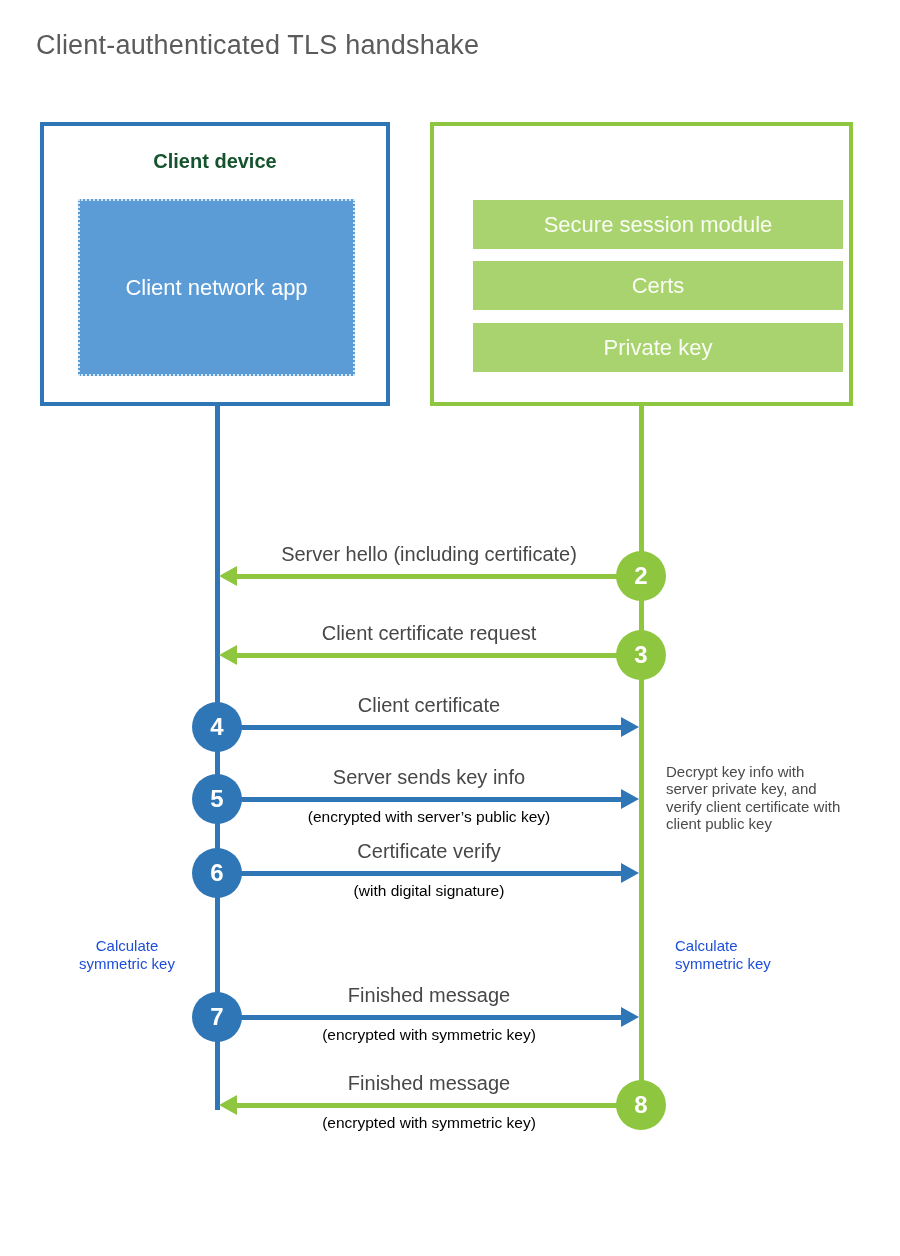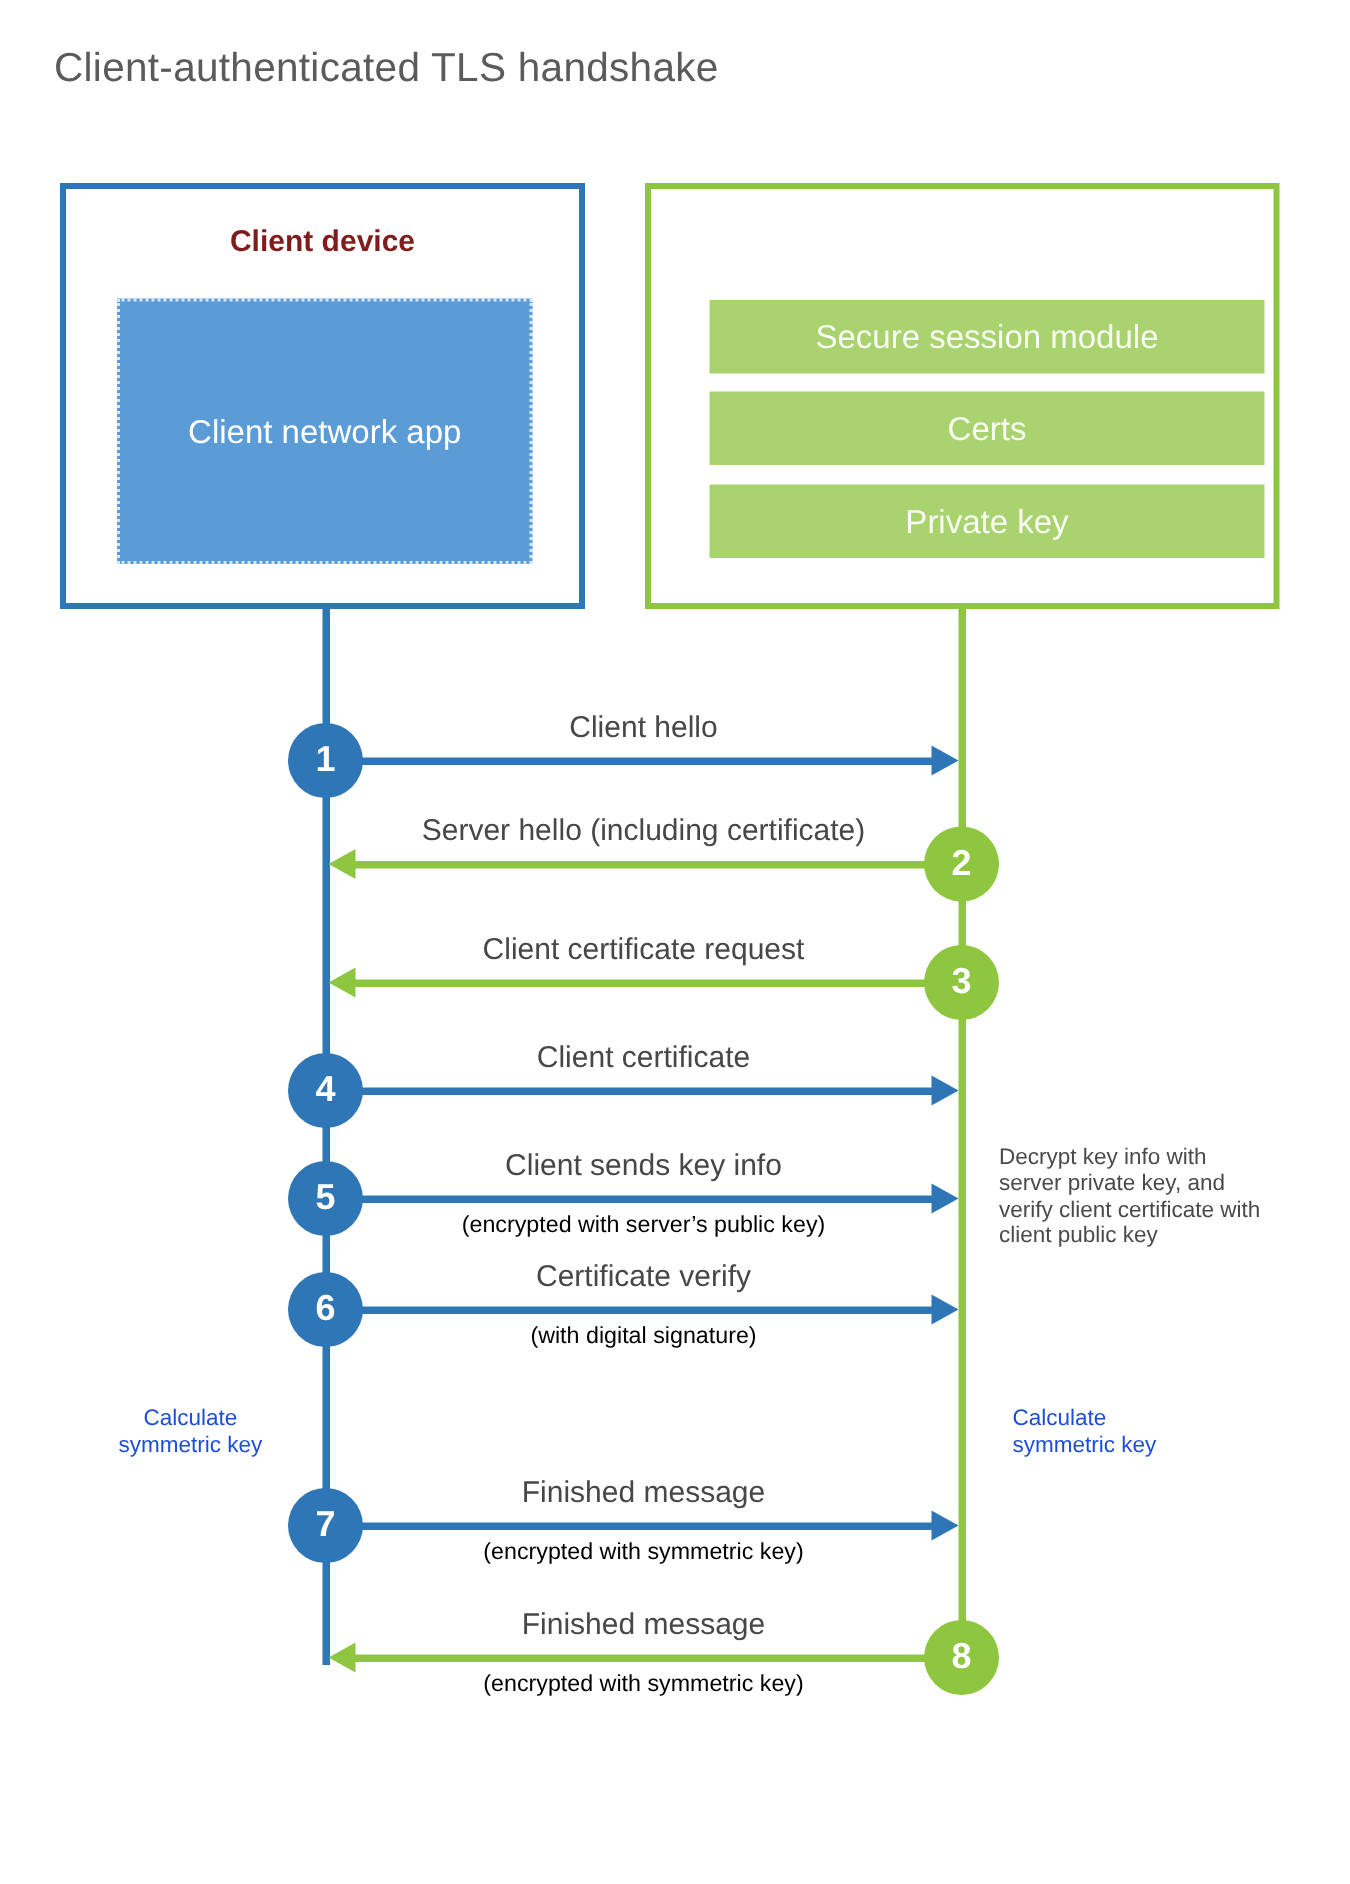--- a/index.html
+++ b/index.html
@@ -14,21 +14,21 @@
 
   
   .actor-box {
     position:absolute; top:122px; height:284px; box-sizing:border-box;
     background:#ffffff;
   }
   .client-box  { left:40px;  width:350px; border:4px solid #2e76b5; }
   .server-box  { left:430px; width:423px; border:4px solid #8fc63f; }
   .actor-title {
     position:absolute; left:0; top:24px; width:100%;
-    text-align:center; font-size:20px; font-weight:bold; color:#7f1d1d;
+    text-align:center; font-size:20px; font-weight:bold; color:#14532d;
   }
   .client-app {
     position:absolute; left:34px; top:73px; width:277px; height:177px;
     box-sizing:border-box; background:#5b9cd7;
     border:2px dotted rgba(255,255,255,0.75);
     display:flex; align-items:center; justify-content:center;
   }
   .client-app span {
     display:block; max-width:210px; text-align:center;
     color:#ffffff; font-size:22px; line-height:1.45;
@@ -105,26 +105,20 @@
 
   <div class="actor-box server-box">
     <div class="server-bar bar-0">Secure session module</div>
     <div class="server-bar bar-2">Private key</div>
     <div class="server-bar bar-1">Certs</div>
   </div>
 
   <div class="vline vline-client"></div>
   <div class="vline vline-server"></div>
 
-  <div class="step blue s1">
-    <div class="lbl">Client hello</div>
-    <div class="shaft"></div>
-    <div class="head"></div>
-    <div class="circle">1</div>
-  </div>
 
   <div class="step green s2">
     <div class="lbl">Server hello (including certificate)</div>
     <div class="shaft"></div>
     <div class="head"></div>
     <div class="circle">2</div>
   </div>
 
   <div class="step green s3">
     <div class="lbl">Client certificate request</div>
@@ -134,21 +128,21 @@
   </div>
 
   <div class="step blue s4">
     <div class="lbl">Client certificate</div>
     <div class="shaft"></div>
     <div class="head"></div>
     <div class="circle">4</div>
   </div>
 
   <div class="step blue s5">
-    <div class="lbl">Client sends key info</div>
+    <div class="lbl">Server sends key info</div>
     <div class="shaft"></div>
     <div class="head"></div>
     <div class="circle">5</div>
     <div class="sub">(encrypted with server’s public key)</div>
   </div>
 
   <div class="step blue s6">
     <div class="lbl">Certificate verify</div>
     <div class="shaft"></div>
     <div class="head"></div>

